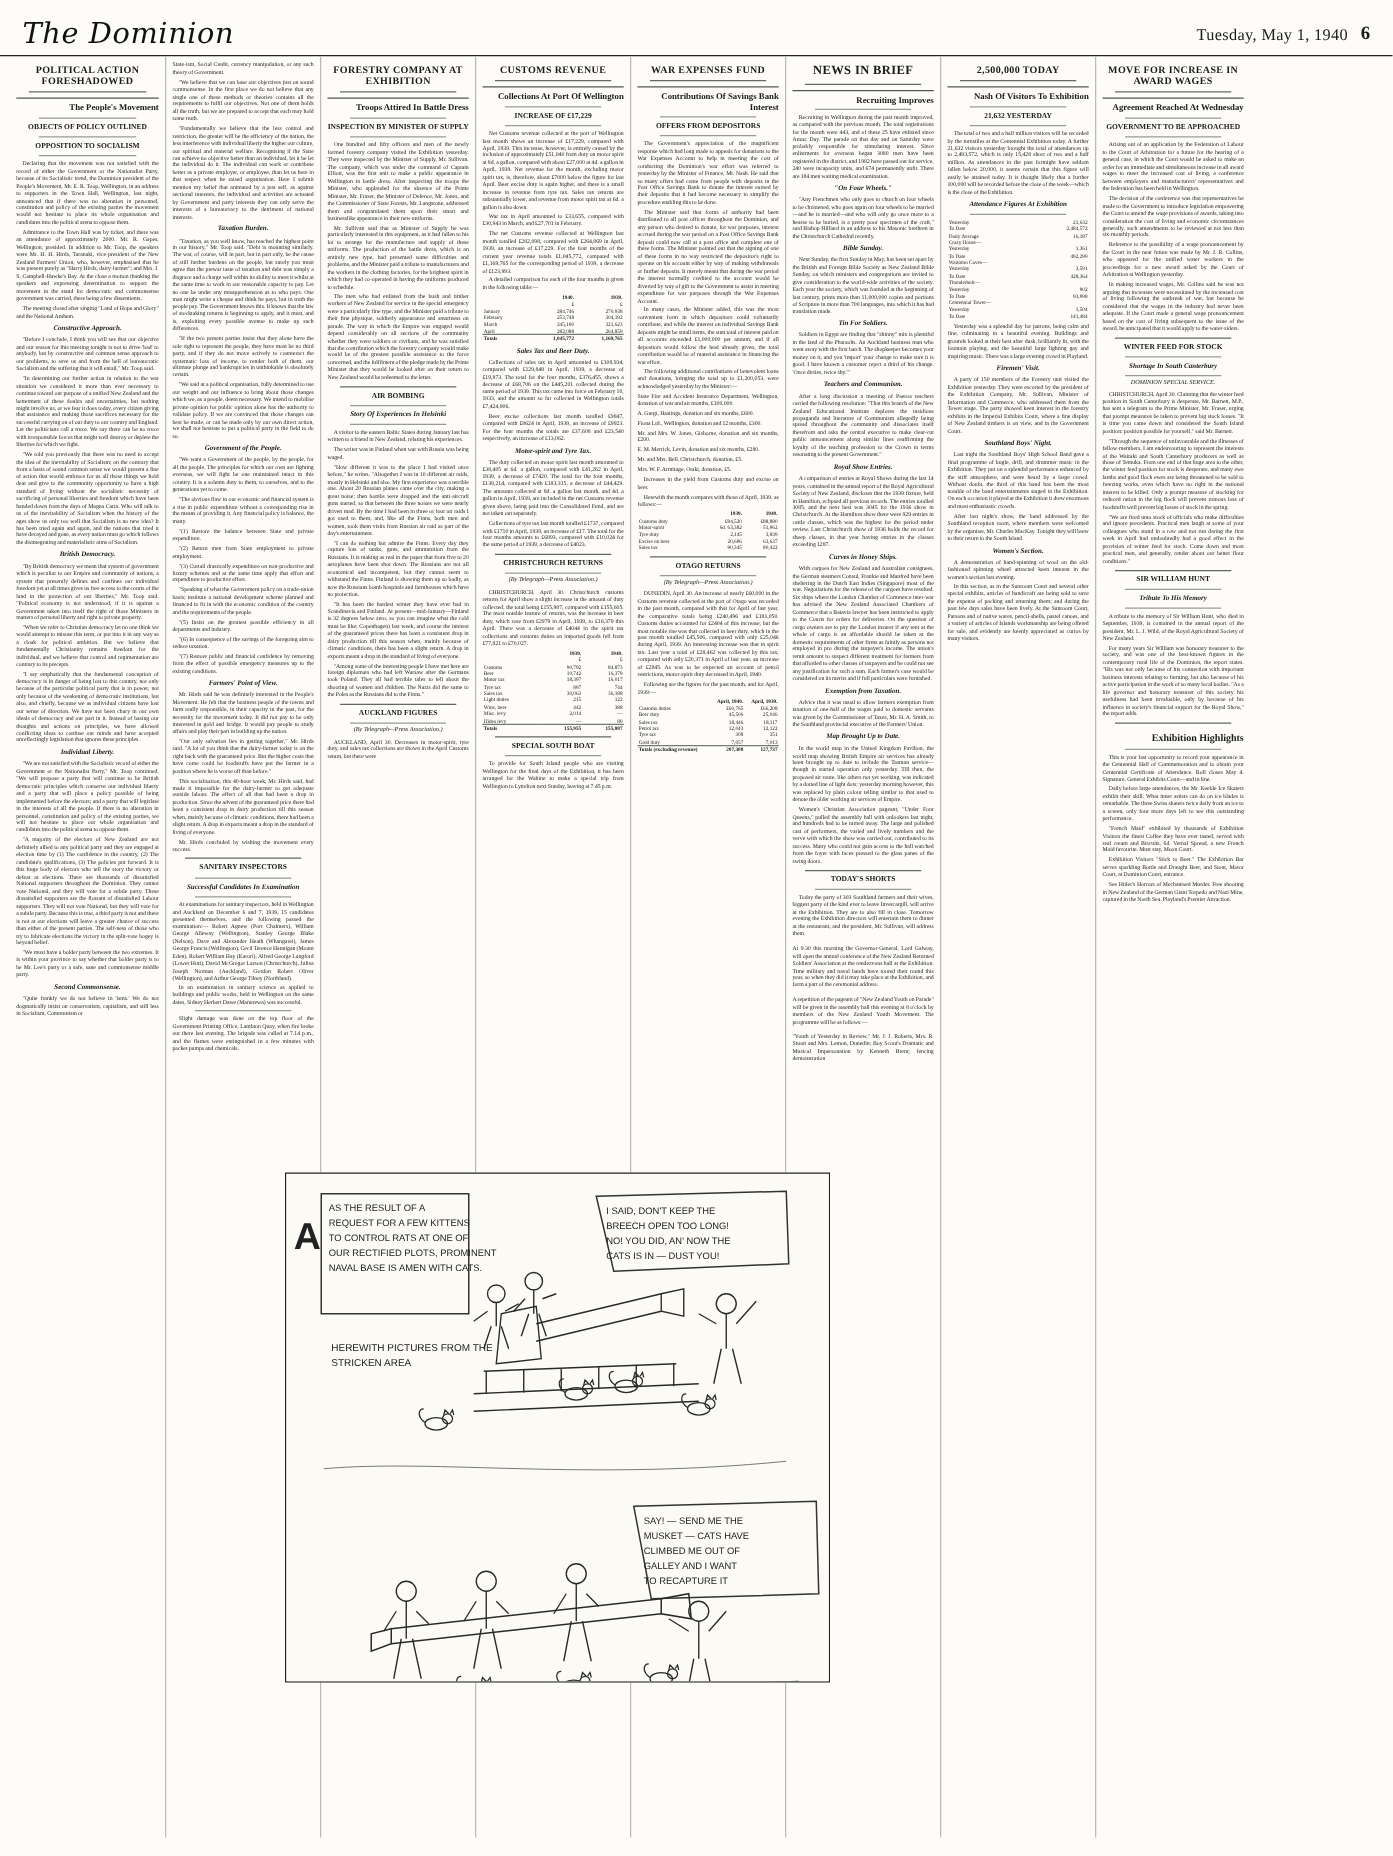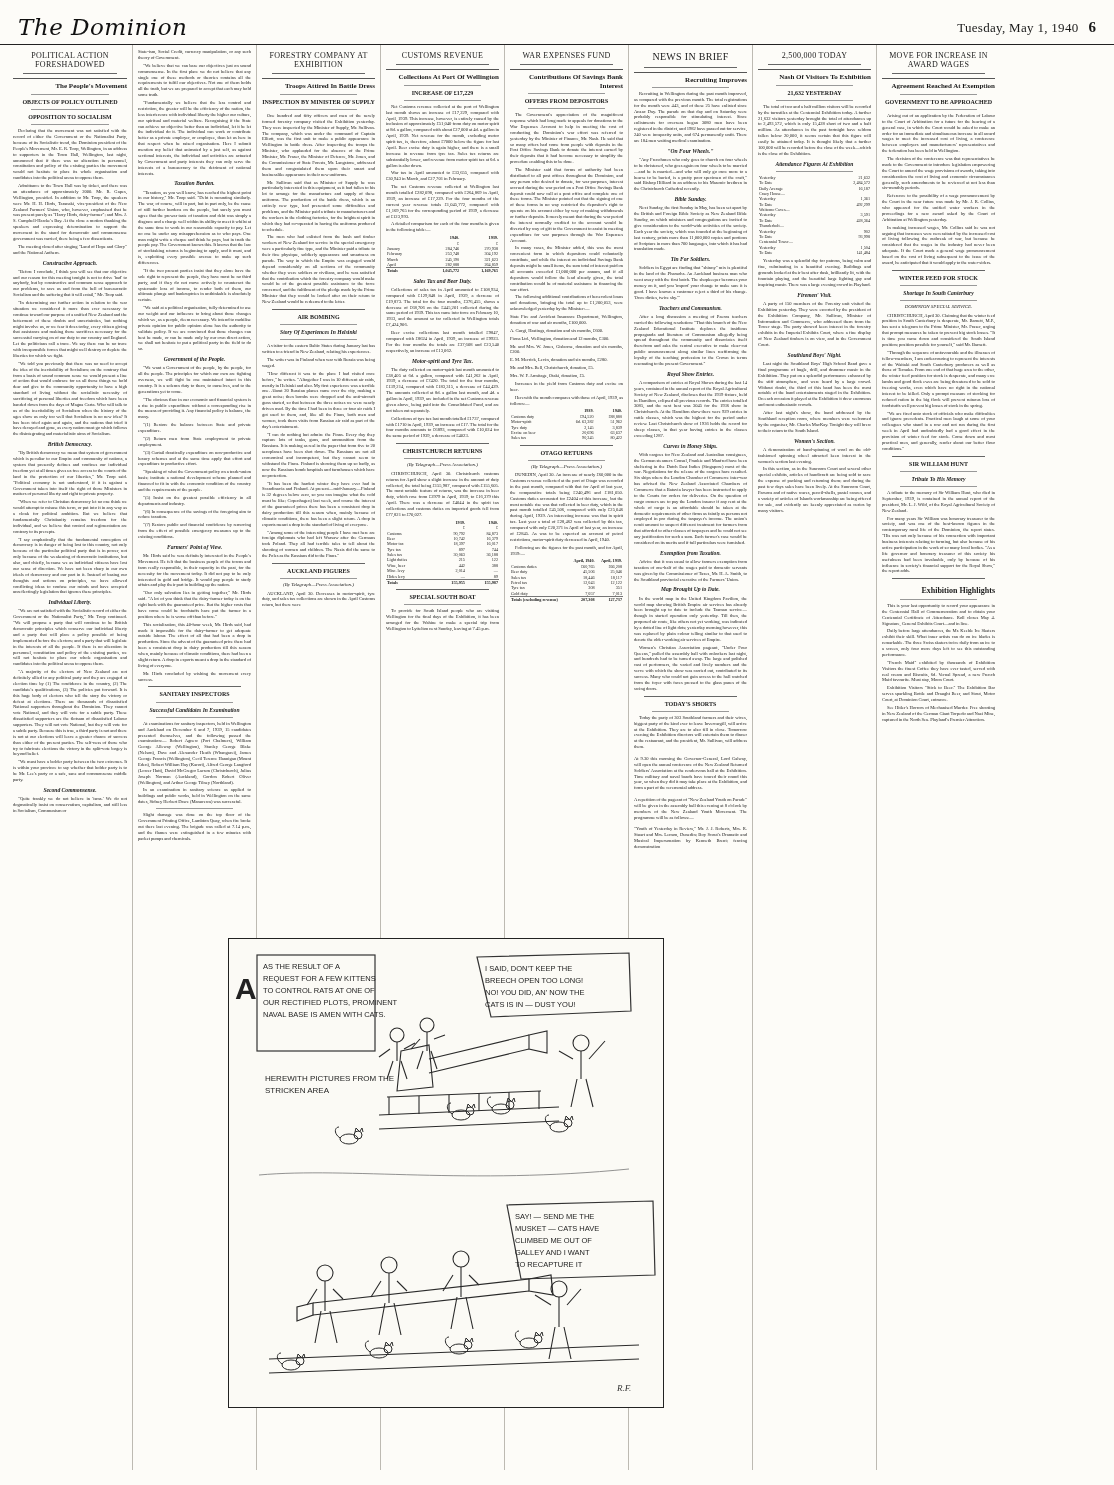--- a/index.html
+++ b/index.html
@@ -64,21 +64,21 @@
     font-size: 4.6px;
     line-height: 1.28;
     text-align: justify;
     overflow: hidden;
   }
   .col:first-child { border-left: none; }
 
   .col h1.masthead-head {
     font-size: 8px;
     text-align: center;
-    font-weight: normal;
+    font-weight: bold;
     letter-spacing: 0.3px;
     margin: 2px 0 3px 0;
     line-height: 1.15;
     text-transform: uppercase;
   }
   .col h2.sub {
     font-size: 7px;
     text-align: right;
     font-weight: bold;
     margin: 4px 0 3px 0;
@@ -137,21 +137,21 @@
   }
   .tbl td.l, .tbl th.l { text-align: left; }
   .tbl tr.tot td { border-top: 1px solid #777; font-weight: bold; }
 
   
   .cartoon {
     position: absolute;
     left: 228px;
     top: 938px;
     width: 436px;
-    height: 470px;
+    height: 408px;
     background: #fbfaf5;
     border: 1.5px solid #222;
     box-sizing: border-box;
     overflow: hidden;
   }
   .cartoon svg { display: block; }
   .col.has-cartoon { position: relative; }
 
   
   .cart-spacer { height: 474px; }
@@ -614,21 +614,21 @@
       <p>Last night the Southland Boys' High School Band gave a final programme of bugle, drill, and drummer music in the Exhibition. They put on a splendid performance enhanced by the stiff atmosphere, and were heard by a large crowd. Without doubt, the third of this band has been the most notable of the band entertainments staged in the Exhibition. On each occasion it played at the Exhibition it drew enormous and most enthusiastic crowds.</p>
       <p>After last night's show, the band addressed by the Southland reception room, where members were welcomed by the organiser, Mr. Charles MacKay. Tonight they will brew to their return to the South Island.</p>
       <h4 class="ital">Women's Section.</h4>
       <p>A demonstration of hand-spinning of wool on the old-fashioned spinning wheel attracted keen interest in the women's section last evening.</p>
       <p>In this section, as in the Sunroom Court and several other special exhibits, articles of handicraft are being sold to save the expense of packing and returning them; and during the past few days sales have been lively. At the Sunroom Court, Parsons and of native wares, pencil-shells, pastel canoes, and a variety of articles of Islands workmanship are being offered for sale, and evidently are keenly appreciated as curios by many visitors.</p>
     </div>
 
     <div class="col">
       <h1 class="masthead-head">MOVE FOR INCREASE IN AWARD WAGES</h1>
       <hr class="rule">
-      <h2 class="sub">Agreement Reached At Exemption</h2>
+      <h2 class="sub">Agreement Reached At Wednesday</h2>
       <hr class="rule-thin">
       <h3 class="sub2">GOVERNMENT TO BE APPROACHED</h3>
       <hr class="rule-thin">
       <p>Arising out of an application by the Federation of Labour to the Court of Arbitration for a future for the hearing of a general case, in which the Court would be asked to make an order for an immediate and simultaneous increase in all award wages to meet the increased cost of living, a conference between employers and manufacturers' representatives and the federation has been held in Wellington.</p>
       <p>The decision of the conference was that representatives be made to the Government to introduce legislation empowering the Court to amend the wage provisions of awards, taking into consideration the cost of living and economic circumstances generally, such amendments to be reviewed at not less than six-monthly periods.</p>
       <p>Reference to the possibility of a wage pronouncement by the Court in the near future was made by Mr. J. R. Collins, who appeared for the unified water workers in the proceedings for a new award asked by the Court of Arbitration at Wellington yesterday.</p>
       <p>In making increased wages, Mr. Collins said he was not arguing that increases were necessitated by the increased cost of living following the outbreak of war, but because he considered that the wages in the industry had never been adequate. If the Court made a general wage pronouncement based on the cost of living subsequent to the issue of the award, he anticipated that it would apply to the water-siders.</p>
       <hr class="rule">
       <h3 class="sub2">WINTER FEED FOR STOCK</h3>
       <hr class="rule-thin">

